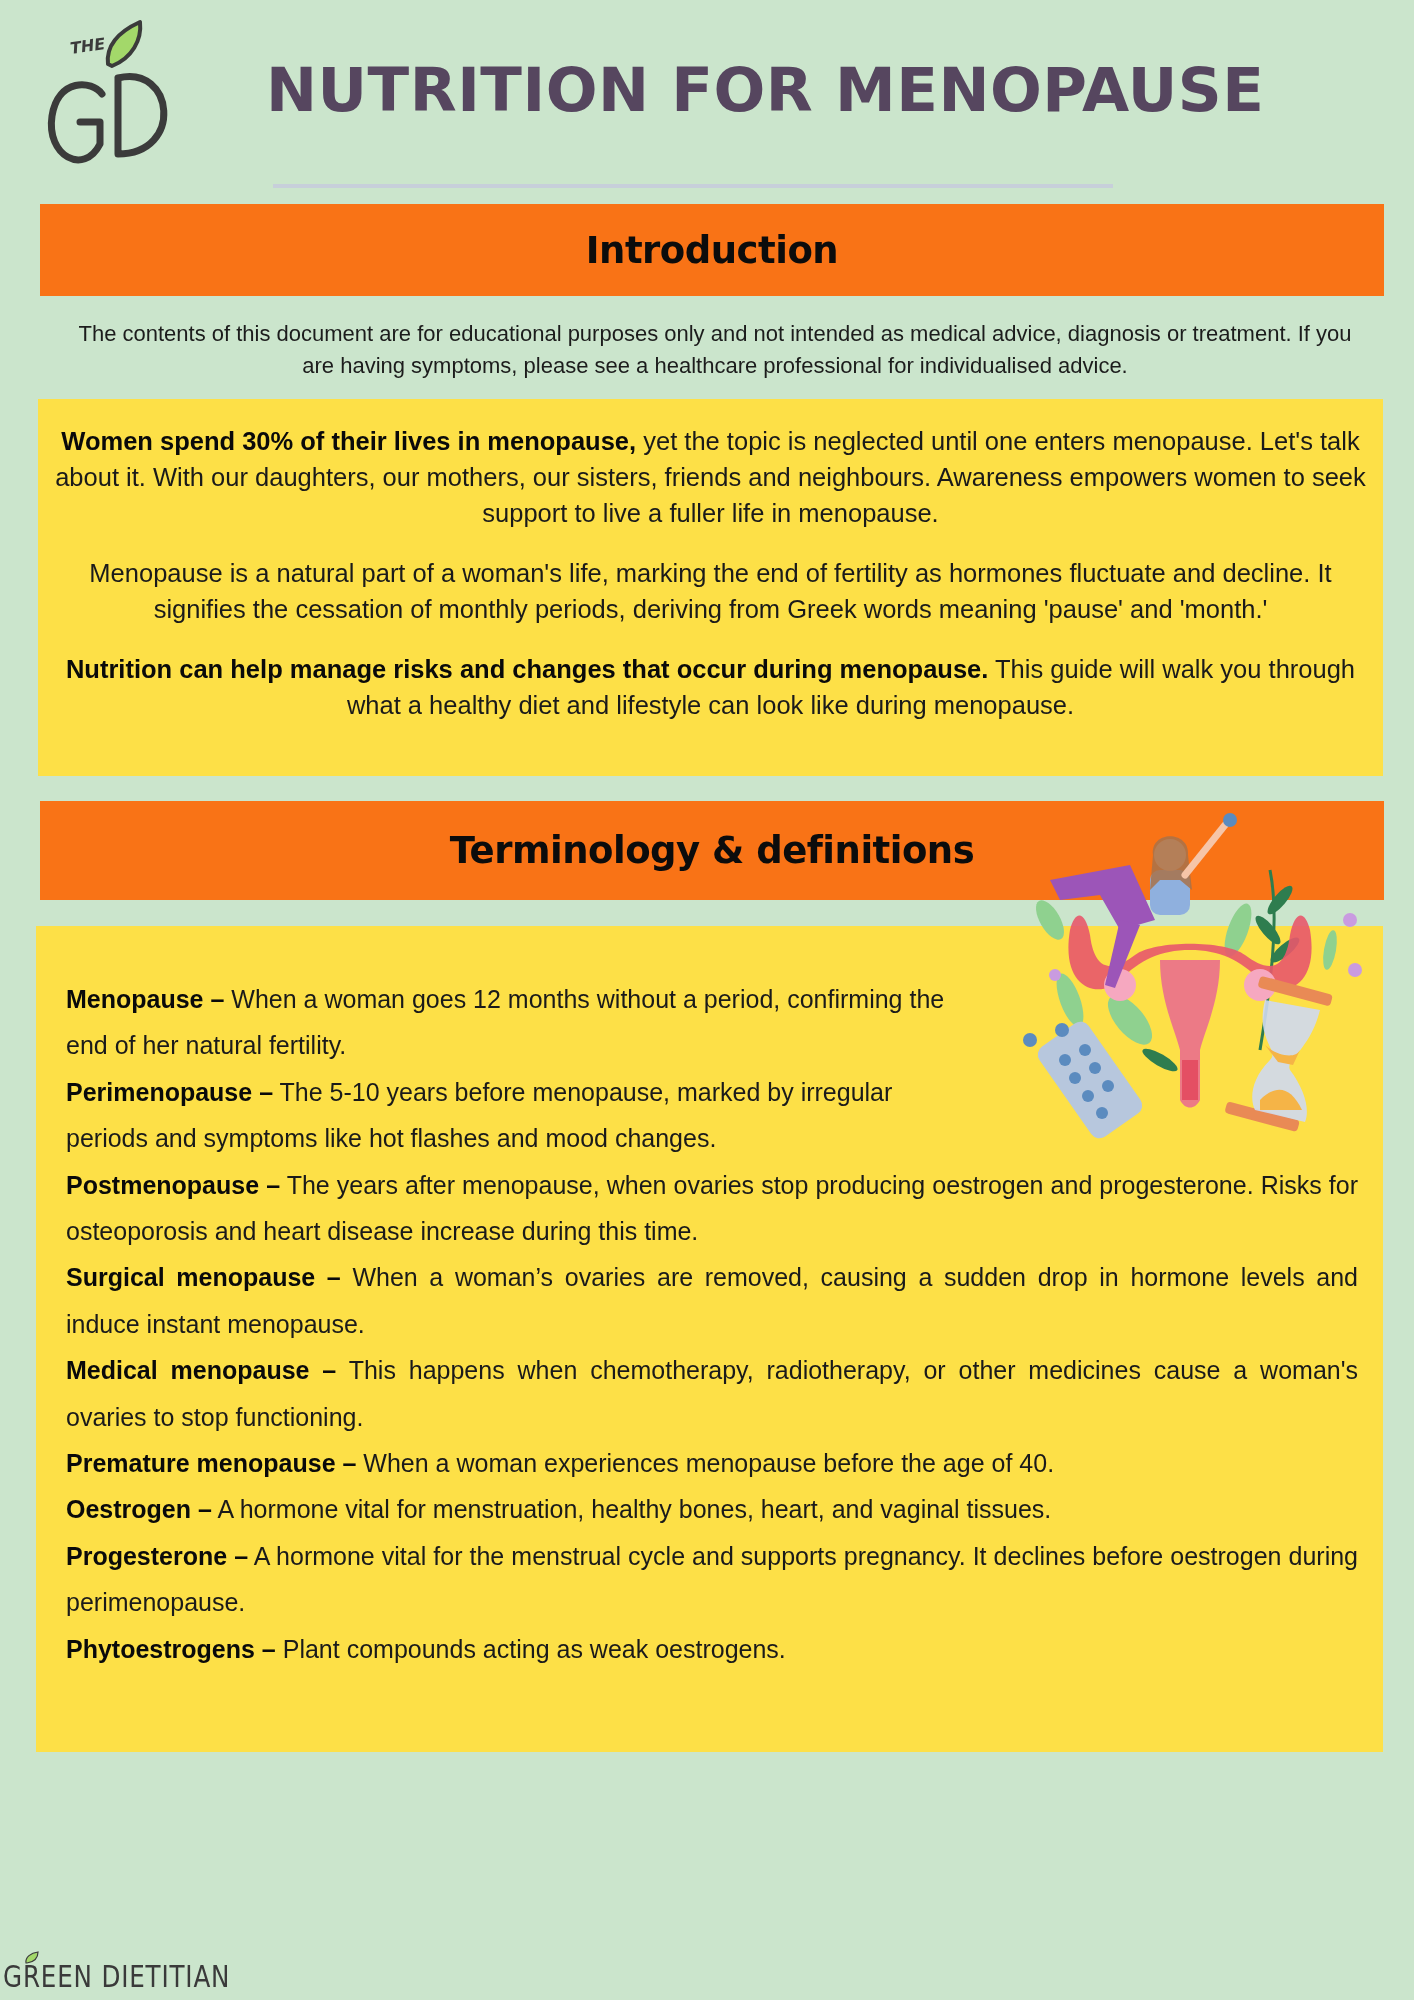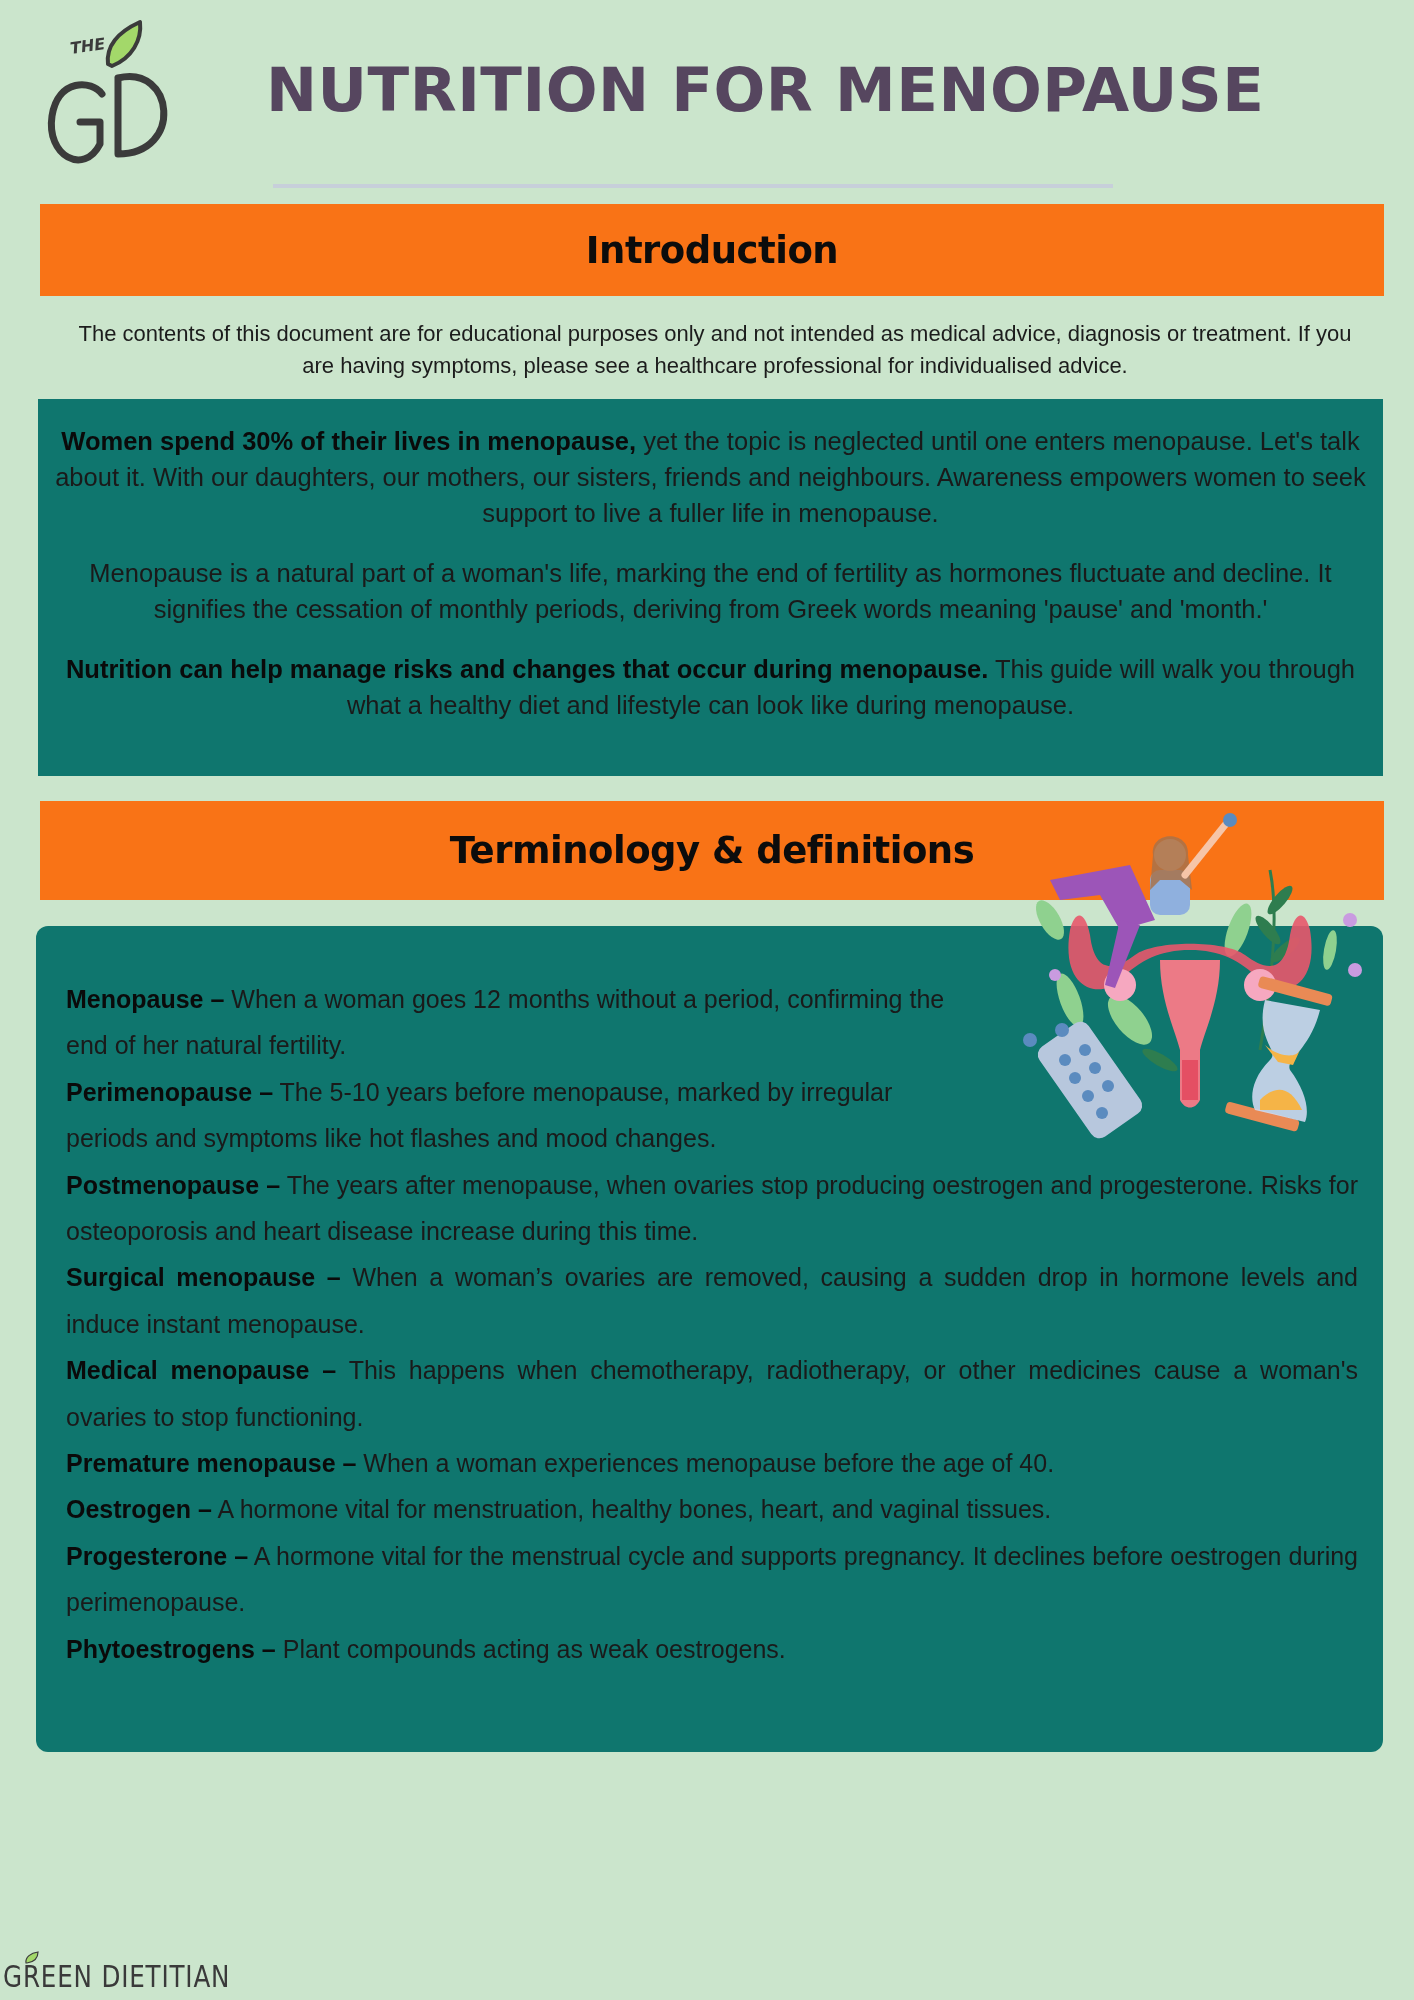--- a/index.html
+++ b/index.html
@@ -33,29 +33,29 @@
     letter-spacing: -0.5px;
   }
   .intro-head { left: 40px; top: 204px; width: 1344px; height: 92px; }
   .term-head { left: 40px; top: 801px; width: 1344px; height: 99px; }
 
   .disclaimer {
     left: 70px; top: 318px; width: 1290px;
     text-align: center; font-size: 22px; line-height: 32px; color: #1c1c1c;
   }
 
-  .card { background: #0f766e; }
+  .card { background: #fde047; }
   .intro-card { left: 38px; top: 399px; width: 1345px; height: 377px; padding: 24px 14px 0 14px; }
   .intro-card p {
     text-align: center; font-size: 25.5px; line-height: 36px; color: #1a1a1a;
     margin-bottom: 28px;
   }
   .intro-card p b { font-weight: bold; color: #0a0a0a; }
 
-  .term-card { left: 36px; top: 926px; width: 1347px; height: 826px; border-radius: 12px; }
+  .term-card { left: 36px; top: 926px; width: 1347px; height: 826px; }
   .defs {
     position: absolute; left: 30px; top: 50px; width: 1292px;
     font-size: 25px; line-height: 46.4px; color: #1a1a1a;
   }
   .defs .def { text-align: justify; }
   .defs .def.narrow { width: 910px; text-align: left; }
   .defs .def b { font-weight: bold; color: #0a0a0a; }
 
   .illus { left: 1010px; top: 810px; width: 360px; height: 335px; }
 

